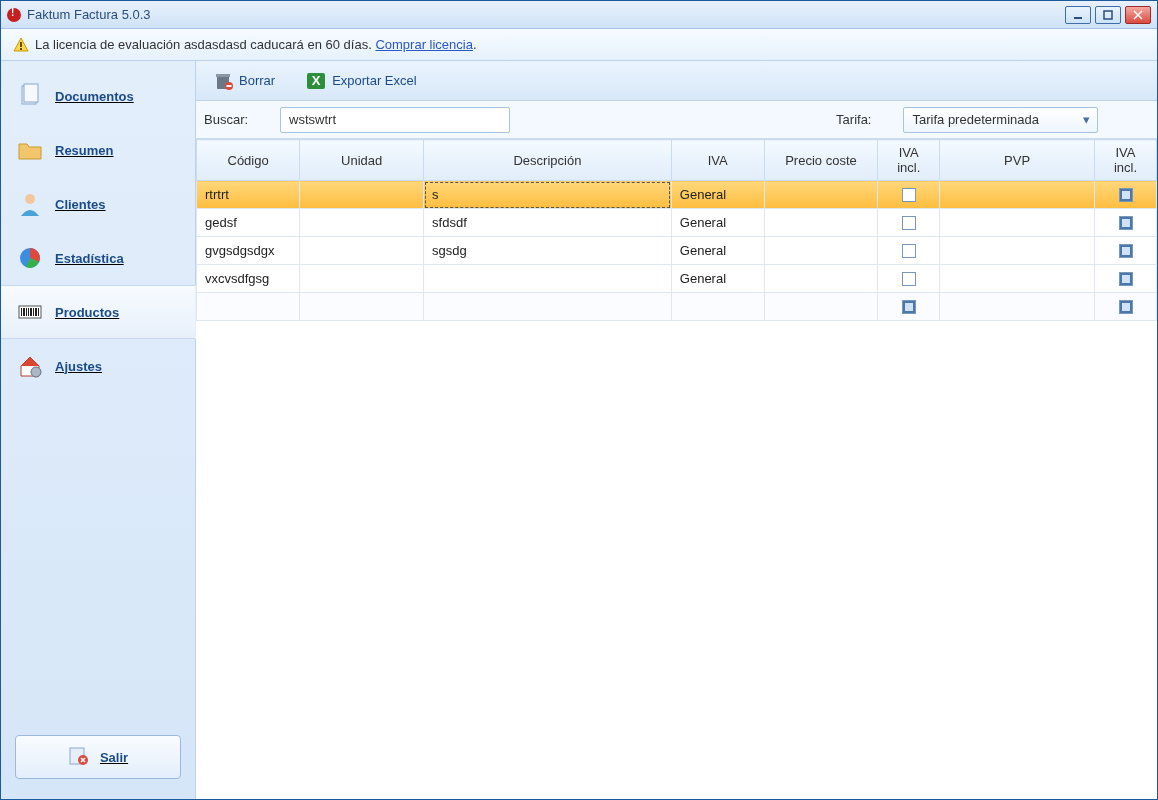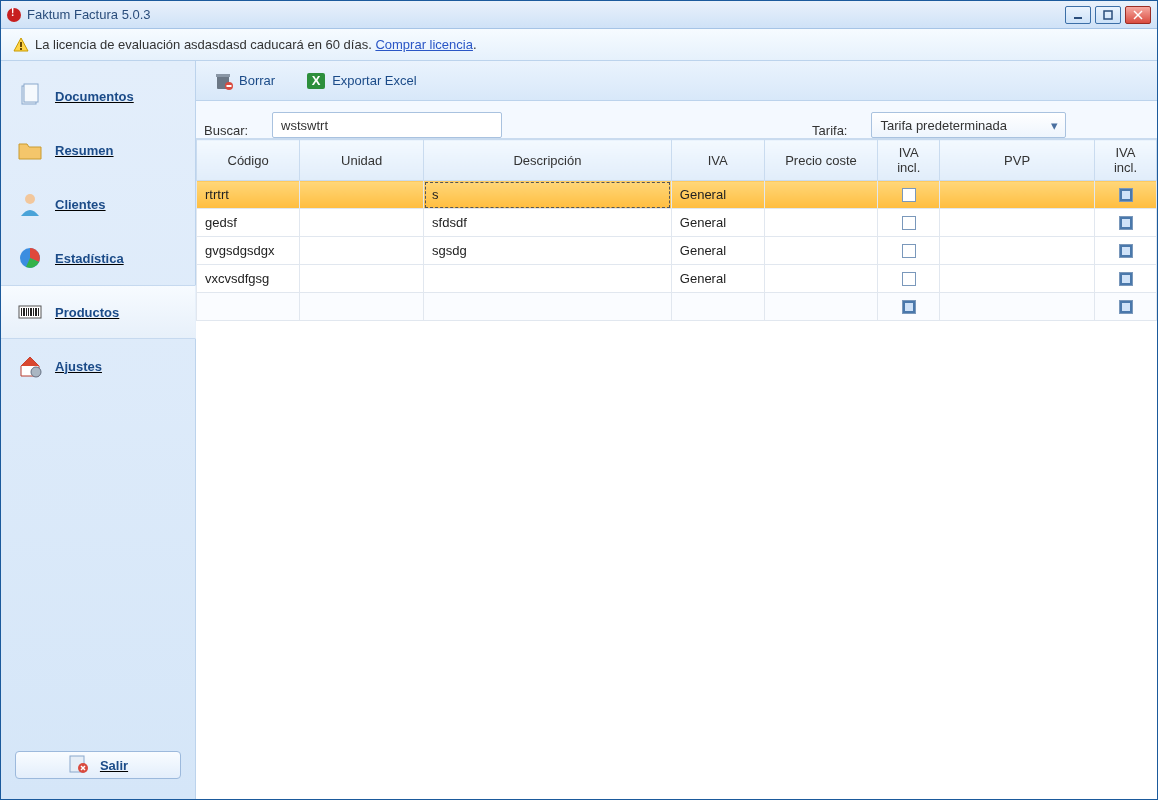--- a/index.html
+++ b/index.html
@@ -21,29 +21,29 @@
 .notice-bar a { color:#2a56c6; text-decoration: underline; }
 
 .body-area { flex:1; display:flex; min-height:0; }
 
 .sidebar { width: 195px; background: linear-gradient(#e3eefb,#d5e6f8); border-right: 1px solid #bcd3ec; display:flex; flex-direction:column; padding-top:8px;text-decoration:underline; }
 .nav-item { height: 54px; display:flex; align-items:center; gap:10px; padding: 0 14px; color:#1b4b88; font-size:15px; font-weight:600; cursor:pointer; }
 .nav-item .nav-icon { width:30px; height:30px; display:flex; align-items:center; justify-content:center; }
 .nav-item.active { background: linear-gradient(#f7fbff,#e7f0fa); border-top:1px solid #c6d9ef; border-bottom:1px solid #c6d9ef; border-right:1px solid #e7f0fa; margin-right:-1px; }
 
 .sidebar-spacer { flex:1; }
-.exit-btn { margin: 10px 14px 20px 14px; height: 28px; border:1px solid #9cb9dc; border-radius:4px; background: linear-gradient(#f9fcff,#e3eefb); display:flex; align-items:center; justify-content:center; gap:10px; color:#1b4b88; font-size:15px; font-weight:700; cursor:pointer; }
+.exit-btn { margin: 10px 14px 20px 14px; height: 44px; border:1px solid #9cb9dc; border-radius:4px; background: linear-gradient(#f9fcff,#e3eefb); display:flex; align-items:center; justify-content:center; gap:10px; color:#1b4b88; font-size:15px; font-weight:700; cursor:pointer; }
 
 .main { flex:1; display:flex; flex-direction:column; background:#fff; min-width:0; }
 
 .toolbar { height: 40px; background: linear-gradient(#eaf3fd,#d8e8f9); border-bottom:1px solid #bcd3ec; display:flex; align-items:center; padding:0 10px; gap:18px; }
 .tool-btn { display:flex; align-items:center; gap:5px; color:#1b4b88; font-weight:500; cursor:pointer; padding:4px 6px; }
 .tool-btn .tool-icon { width:22px; height:22px; display:flex; align-items:center; justify-content:center; }
 
-.filterbar { height: 38px; background:#f4f9ff; border-bottom:1px solid #c9dbef; display:flex; align-items:flex-end; padding:0 8px; gap:20px; color:#333; }
+.filterbar { height: 38px; background:#f4f9ff; border-bottom:1px solid #c9dbef; display:flex; align-items:center; padding:0 8px; gap:28px; color:#333; }
 .filterbar label { color:#333; margin-right:4px; }
 .search-input { width: 230px; height:26px; border:1px solid #a9c2df; border-radius:2px; padding:0 8px; background:#fff; color:#333; }
 .tarifa-select { width:195px; height:26px; border:1px solid #a9c2df; border-radius:2px; background:linear-gradient(#fff,#eef5fd); display:flex; align-items:center; padding:0 8px; cursor:pointer; position:relative; }
 .tarifa-select .chev { margin-left:auto; color:#4a6f9f; }
 .tarifa-gap { width: 270px; }
 
 .table-wrap { flex:1; overflow:auto; }
 table.products { width: 100%; border-collapse: collapse; table-layout: fixed; }
 table.products th { text-align:center; font-weight:400; color:#333; background: linear-gradient(#f3f9ff,#e1edfa); border:1px solid #c9dbef; padding:5px 8px; height:26px; }
 table.products td { border:1px solid #e1e7ef; padding:5px 8px; height:28px; color:#222; background:#fff; }

